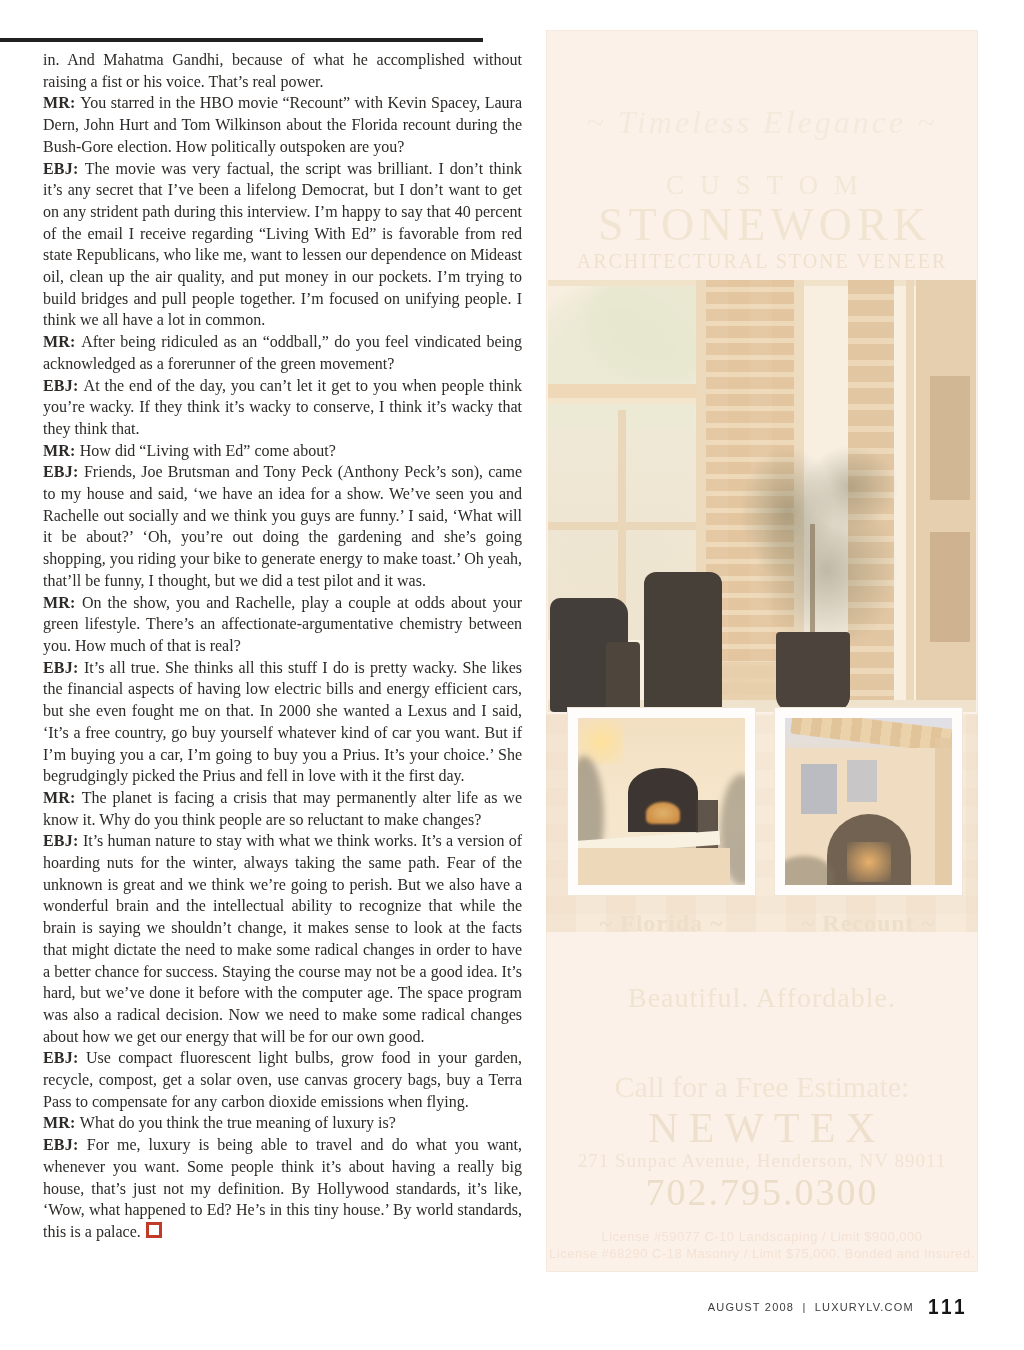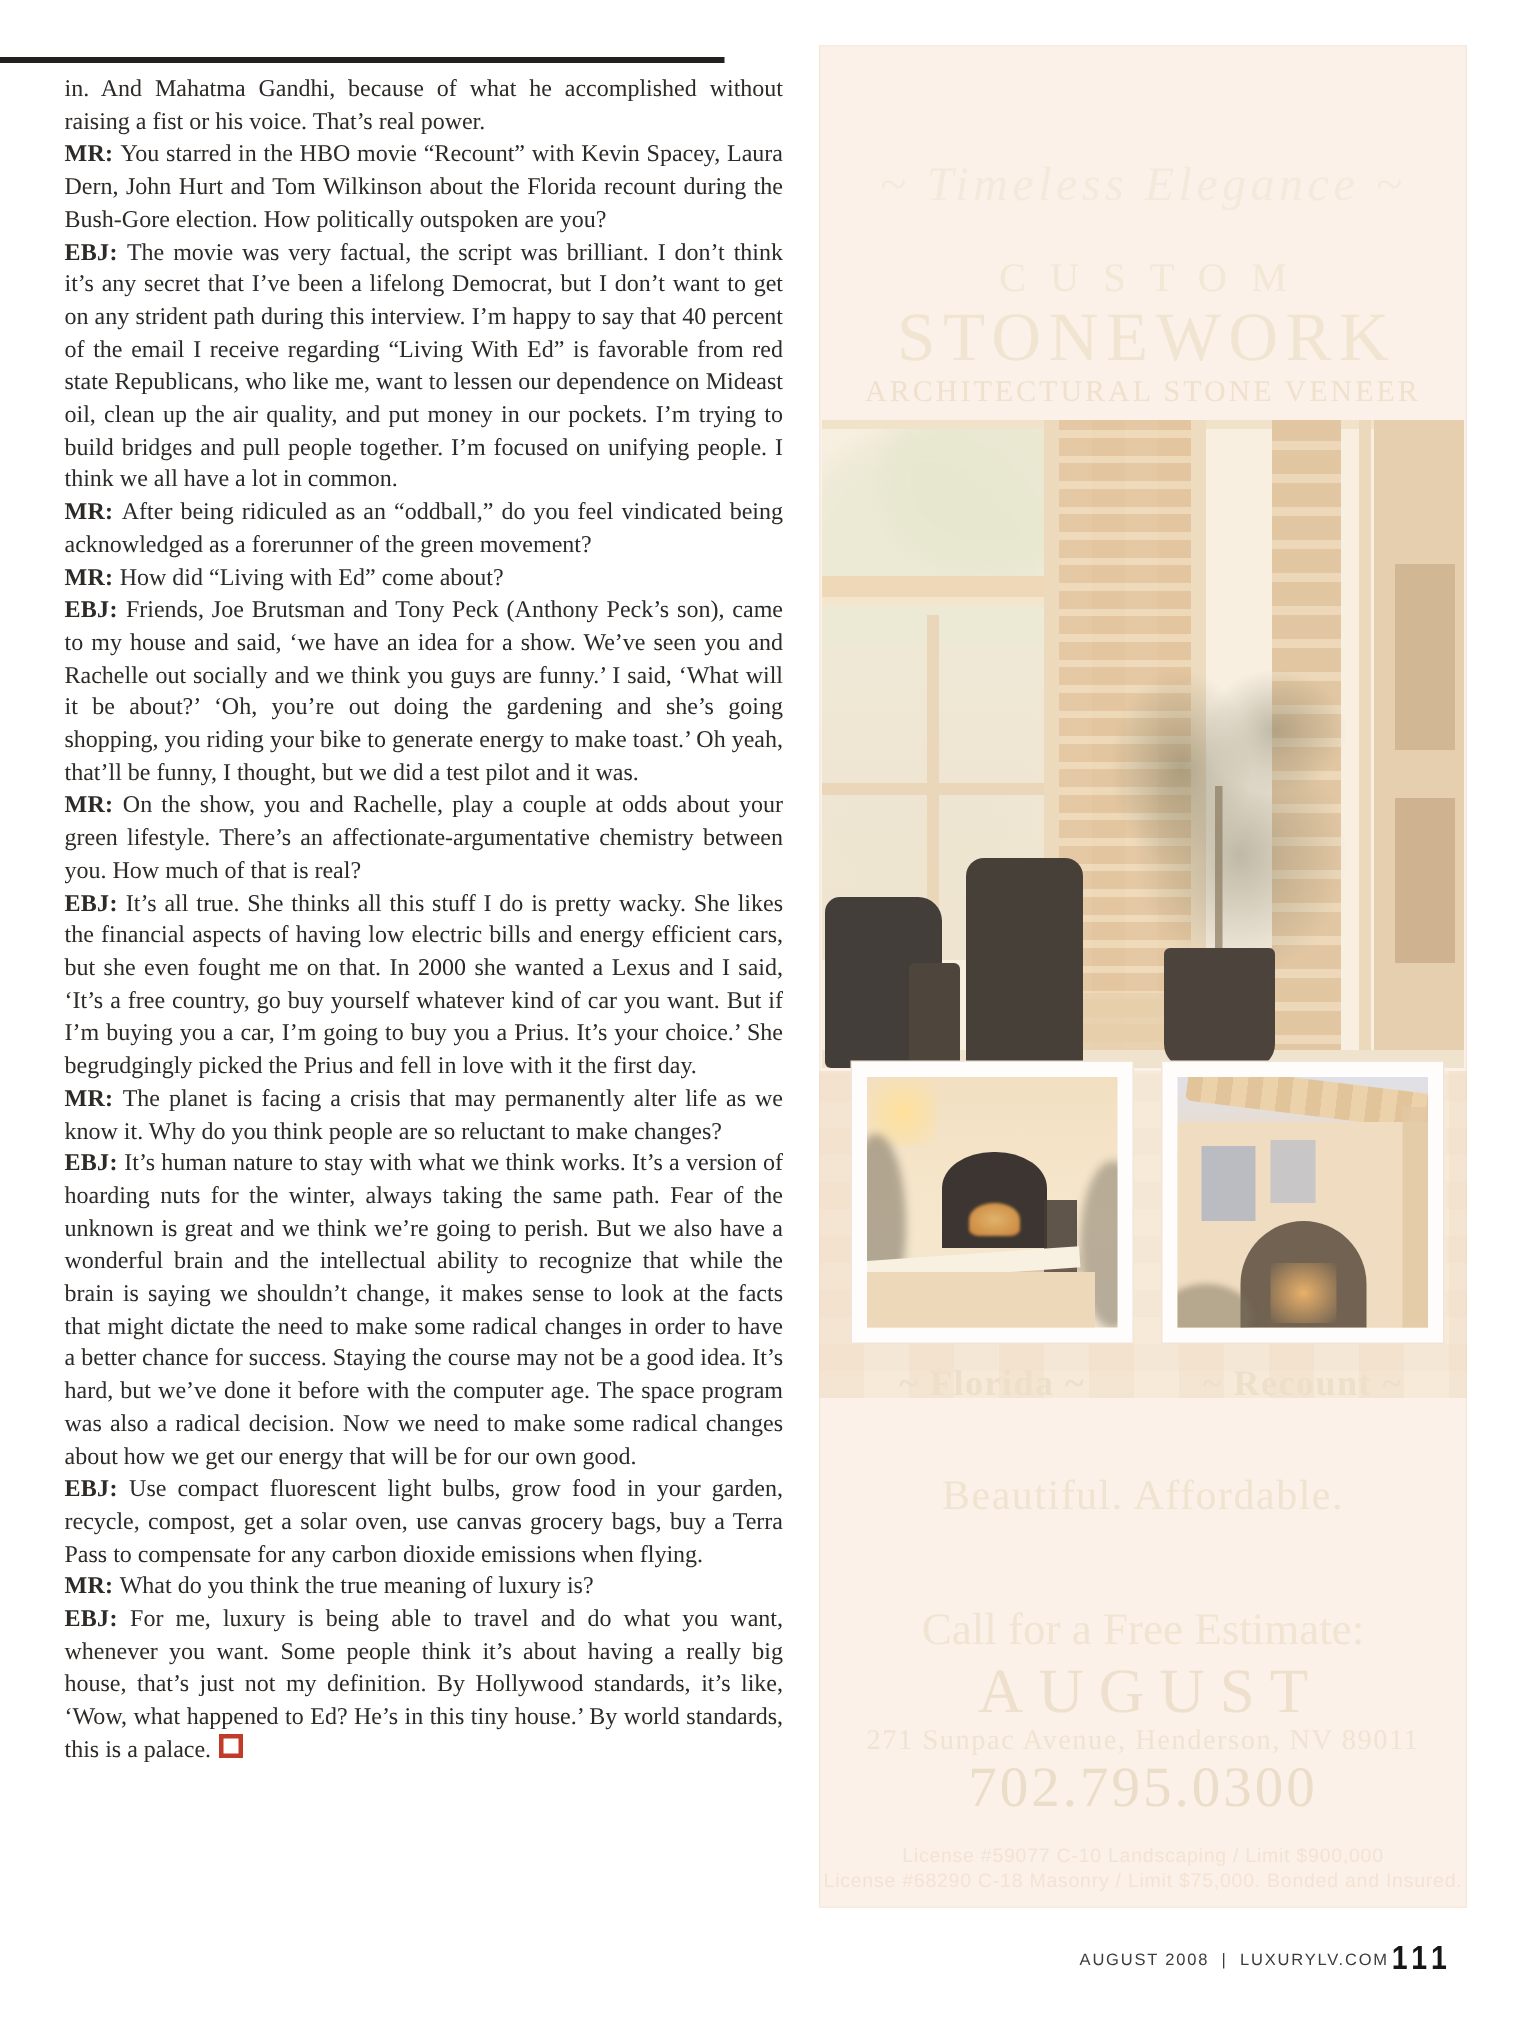--- a/index.html
+++ b/index.html
@@ -105,39 +105,40 @@
 
   .ad-beautiful { top:952px; font-size:28px; letter-spacing:1px; color:#f0e3d0; }
   .ad-call { top:1040px; font-size:30px; color:#f1e4d2; }
   .ad-company { top:1074px; font-size:42px; letter-spacing:10px; text-indent:10px; color:#eee0cc; }
   .ad-address { top:1120px; font-size:19px; letter-spacing:1px; color:#f1e3d2; }
   .ad-phone { top:1140px; font-size:38px; letter-spacing:2px; color:#ecddc9; }
   .ad-lic { top:1198px; font-size:13px; line-height:17px; letter-spacing:.5px; color:#f4e2d4; font-family:"Liberation Sans","DejaVu Sans",sans-serif; }
 
   
   .footer {
-    position:absolute; top:1296px; right:56px; display:flex; align-items:center; 
+    position:absolute; top:1296px; right:56px; display:flex; align-items:center; gap:12px;
     font-family:"Liberation Sans","DejaVu Sans",sans-serif;
   }
   .footer .meta { font-size:11px; letter-spacing:1.2px; color:#3c3c3c; white-space:nowrap; }
   .footer .meta span { margin:0 2px; }
   .footer .pagenum { font-size:19px; font-weight:bold; letter-spacing:3.5px; color:#161616; transform:scaleY(1.18); }
 </style>
 </head>
 <body>
 
 <div class="page">
 
   <div class="top-rule"></div>
 
   <div class="article">
       <p>in. And Mahatma Gandhi, because of what he accomplished without raising a fist or his voice. That’s real power.</p>
       <p><b>MR: </b>You starred in the HBO movie “Recount” with Kevin Spacey, Laura Dern, John Hurt and Tom Wilkinson about the Florida recount during the Bush-Gore election. How politically outspoken are you?</p>
       <p><b>EBJ: </b>The movie was very factual, the script was brilliant. I don’t think it’s any secret that I’ve been a lifelong Democrat, but I don’t want to get on any strident path during this interview. I’m happy to say that 40 percent of the email I receive regarding “Living With Ed” is favorable from red state Republicans, who like me, want to lessen our dependence on Mideast oil, clean up the air quality, and put money in our pockets. I’m trying to build bridges and pull people together. I’m focused on unifying people. I think we all have a lot in common.</p>
       <p><b>MR: </b>After being ridiculed as an “oddball,” do you feel vindicated being acknowledged as a forerunner of the green movement?</p>
+      <p><b>EBJ: </b>At the end of the day, you can’t let it get to you when people think you’re wacky. If they think it’s wacky to conserve, I think it’s wacky that they think that.</p>
       <p><b>MR: </b>How did “Living with Ed” come about?</p>
       <p><b>EBJ: </b>Friends, Joe Brutsman and Tony Peck (Anthony Peck’s son), came to my house and said, ‘we have an idea for a show. We’ve seen you and Rachelle out socially and we think you guys are funny.’ I said, ‘What will it be about?’ ‘Oh, you’re out doing the gardening and she’s going shopping, you riding your bike to generate energy to make toast.’ Oh yeah, that’ll be funny, I thought, but we did a test pilot and it was.</p>
       <p><b>MR: </b>On the show, you and Rachelle, play a couple at odds about your green lifestyle. There’s an affectionate-argumentative chemistry between you. How much of that is real?</p>
       <p><b>EBJ: </b>It’s all true. She thinks all this stuff I do is pretty wacky. She likes the financial aspects of having low electric bills and energy efficient cars, but she even fought me on that. In 2000 she wanted a Lexus and I said, ‘It’s a free country, go buy yourself whatever kind of car you want. But if I’m buying you a car, I’m going to buy you a Prius. It’s your choice.’ She begrudgingly picked the Prius and fell in love with it the first day.</p>
       <p><b>MR: </b>The planet is facing a crisis that may permanently alter life as we know it. Why do you think people are so reluctant to make changes?</p>
       <p><b>EBJ: </b>It’s human nature to stay with what we think works. It’s a version of hoarding nuts for the winter, always taking the same path. Fear of the unknown is great and we think we’re going to perish. But we also have a wonderful brain and the intellectual ability to recognize that while the brain is saying we shouldn’t change, it makes sense to look at the facts that might dictate the need to make some radical changes in order to have a better chance for success. Staying the course may not be a good idea. It’s hard, but we’ve done it before with the computer age. The space program was also a radical decision. Now we need to make some radical changes about how we get our energy that will be for our own good.</p>
       <p><b>EBJ: </b>Use compact fluorescent light bulbs, grow food in your garden, recycle, compost, get a solar oven, use canvas grocery bags, buy a Terra Pass to compensate for any carbon dioxide emissions when flying.</p>
       <p><b>MR: </b>What do you think the true meaning of luxury is?</p>
       <p><b>EBJ: </b>For me, luxury is being able to travel and do what you want, whenever you want. Some people think it’s about having a really big house, that’s just not my definition. By Hollywood standards, it’s like, ‘Wow, what happened to Ed? He’s in this tiny house.’ By world standards, this is a palace.<span class="end-mark"></span></p>
     </div>
@@ -201,21 +202,21 @@
         <div class="ex-glow"></div>
         <div class="ex-bush"></div>
       </div>
     </div>
 
     <div class="lbl lbl-int">~ Florida ~</div>
     <div class="lbl lbl-ext">~ Recount ~</div>
 
     <div class="ctr ad-beautiful">Beautiful. Affordable.</div>
     <div class="ctr ad-call">Call for a Free Estimate:</div>
-    <div class="ctr ad-company">AUGUST</div>
+    <div class="ctr ad-company">NEWTEX</div>
     <div class="ctr ad-address">271 Sunpac Avenue, Henderson, NV 89011</div>
     <div class="ctr ad-phone">702.795.0300</div>
     <div class="ctr ad-lic">
       <div>License #59077 C-10 Landscaping / Limit $900,000</div>
       <div>License #68290 C-18 Masonry / Limit $75,000. Bonded and Insured.</div>
     </div>
   </div>
 
   <div class="footer">
     <div class="meta">

